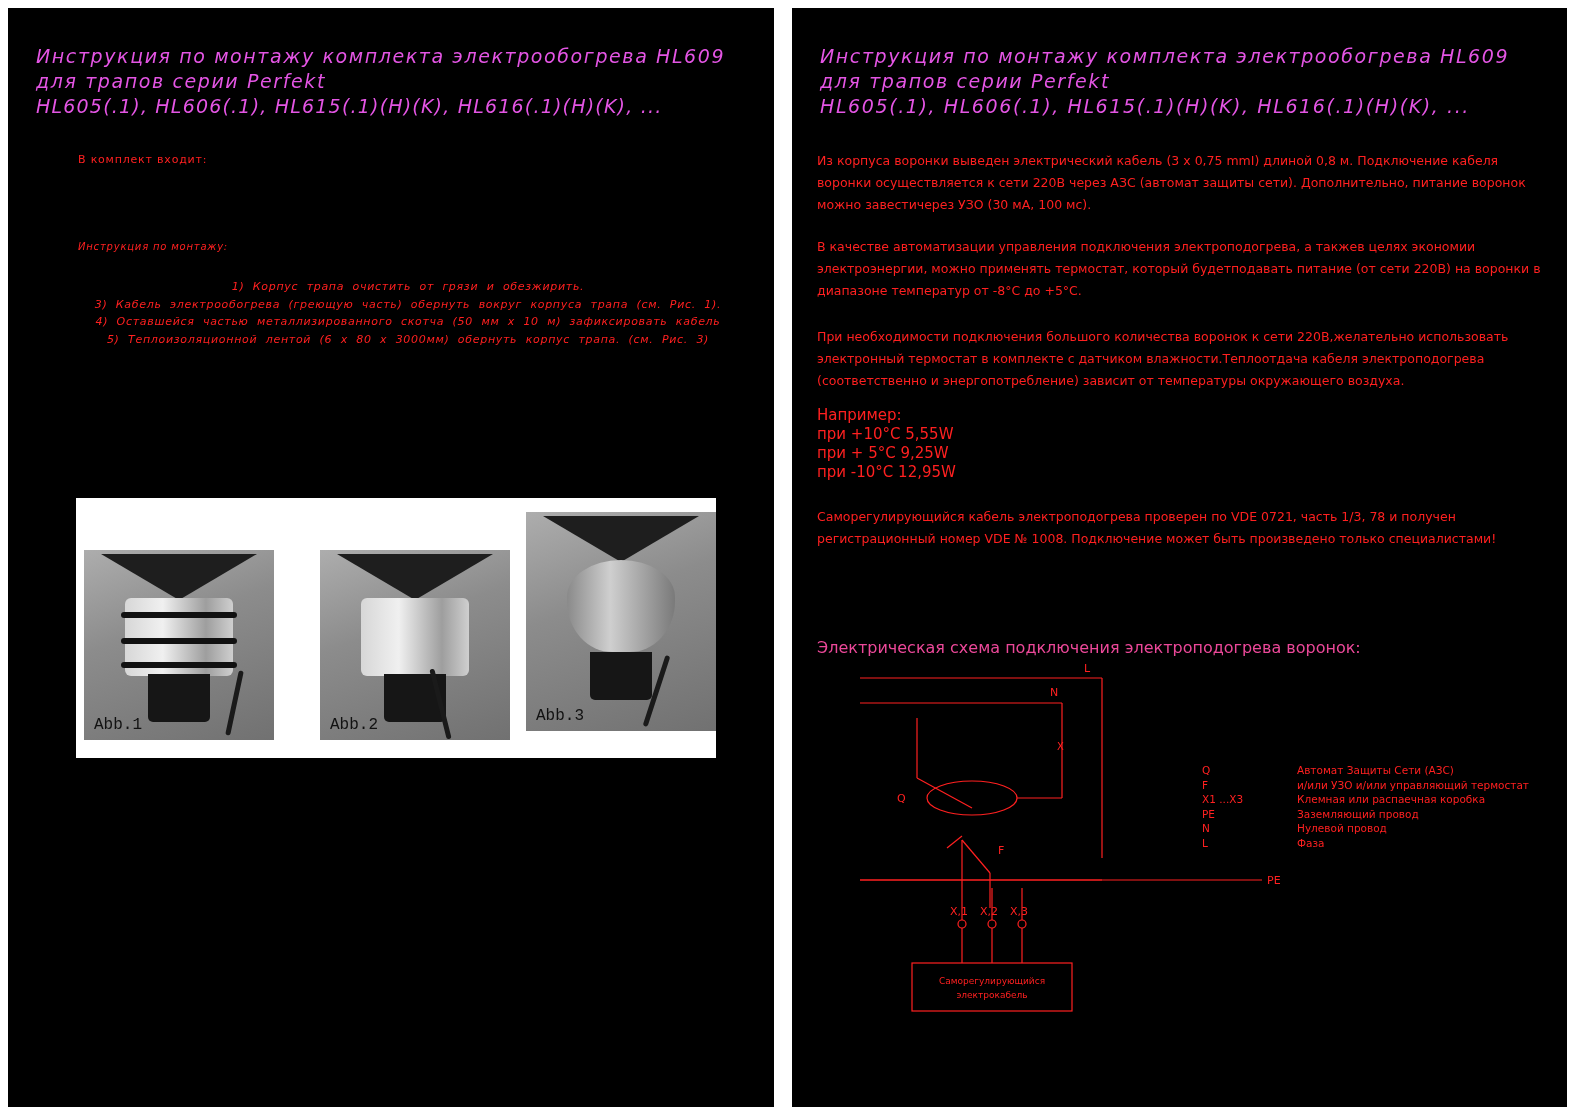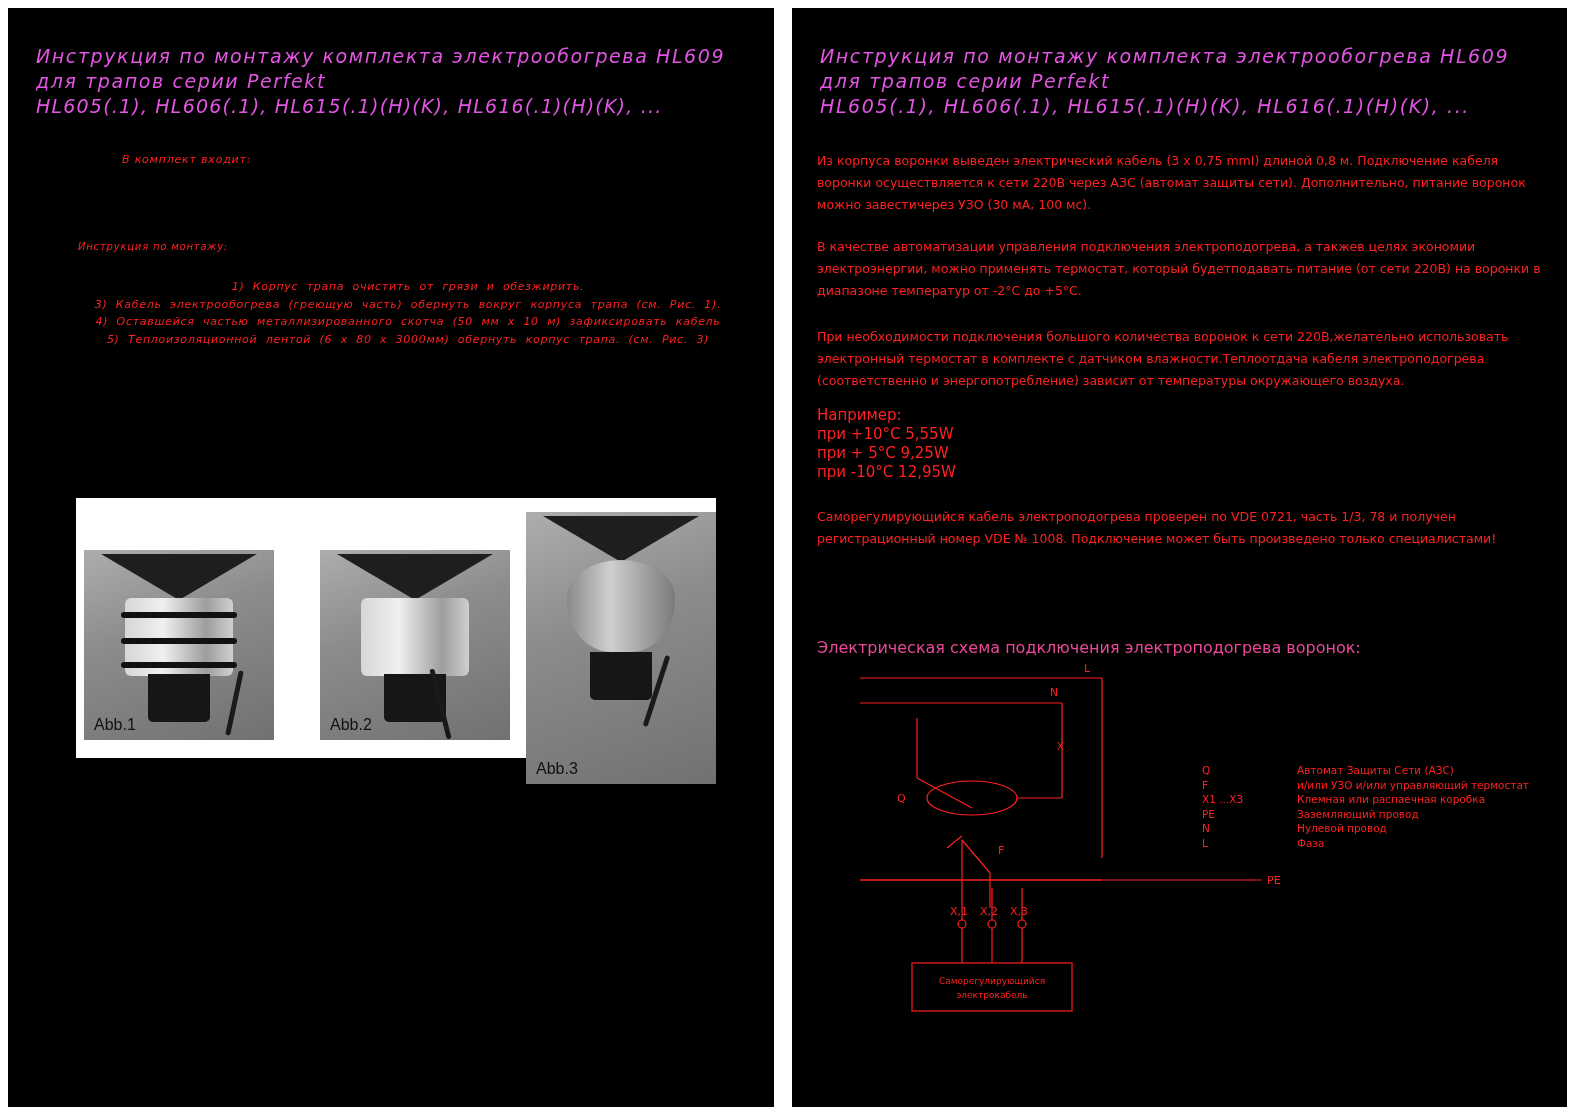--- a/index.html
+++ b/index.html
@@ -43,22 +43,20 @@
   .title-block .l3 { letter-spacing: 1.2px; }
 
   .kit-block {
     position: absolute;
     left: 70px;
     top: 143px;
     color: #ff2020;
     font-size: 11px;
     letter-spacing: 0.8px;
     line-height: 18px;
-    font-style: italic;
-    margin-left: 44px;
   }
   .kit-row { display: flex; }
   .kit-label { width: 192px; }
   .kit-items div { white-space: nowrap; }
 
   .howto-head {
     position: absolute;
     left: 70px;
     top: 233px;
     color: #ff2020;
@@ -92,21 +90,21 @@
   .photo {
     position: absolute;
     top: 52px;
     width: 190px;
     height: 190px;
     background: #8e8e8e;
     overflow: hidden;
   }
   .photo.p1 { left: 8px; }
   .photo.p2 { left: 220px; margin-left: 24px; }
-  .photo.p3 { left: 450px; top: 14px; height: 272px; }
+  .photo.p3 { left: 450px; top: 14px; height: 219px; }
   .ph-bg {
     position: absolute;
     inset: 0;
     background:
       linear-gradient(160deg, #adadad 0%, #8c8c8c 40%, #717171 100%);
   }
   .funnel-top {
     position: absolute;
     left: 50%;
     top: 4px;
@@ -154,21 +152,21 @@
     position: absolute;
     width: 5px;
     background: #1a1a1a;
     border-radius: 3px;
   }
   .ph-label {
     position: absolute;
     left: 10px;
     bottom: 6px;
     color: #111111;
-    font-family: Liberation Sans, sans-serif;
+    font-family: Liberation Mono, monospace;
     font-size: 16px;
   }
 
   
   .r-title {
     position: absolute;
     left: 28px;
     top: 36px;
     color: #e455e4;
     font-size: 19px;
@@ -283,21 +281,21 @@
 
   <div class="sheet sheet-right">
 
     <div class="r-title">
       <div>Инструкция  по  монтажу  комплекта  электрообогрева  HL609</div>
       <div>для  трапов  серии  Perfekt</div>
       <div>HL605(.1),  HL606(.1),  HL615(.1)(H)(K),  HL616(.1)(H)(K),  ...</div>
     </div>
 
     <div class="r-para" style="top:142px">Из корпуса воронки выведен электрический кабель (3 х 0,75 mmI) длиной 0,8 м. Подключение кабеля воронки осуществляется к сети 220В через АЗС (автомат защиты сети). Дополнительно, питание воронок можно завестичерез УЗО (30 мА, 100 мс).</div>
-    <div class="r-para" style="top:228px">В качестве автоматизации управления подключения электроподогрева, а такжев целях экономии электроэнергии, можно применять термостат, который будетподавать питание (от сети 220В) на воронки в диапазоне температур от -2°С до +5°С.</div>
+    <div class="r-para" style="top:228px">В качестве автоматизации управления подключения электроподогрева, а такжев целях экономии электроэнергии, можно применять термостат, который будетподавать питание (от сети 220В) на воронки в диапазоне температур от -8°С до +5°С.</div>
     <div class="r-para" style="top:318px">При необходимости подключения большого количества воронок к сети 220В,желательно использовать электронный термостат в комплекте с датчиком влажности.Теплоотдача кабеля электроподогрева (соответственно и энергопотребление) зависит от температуры окружающего воздуха.</div>
 
     <div class="r-list" style="top:398px">
       <div>Например:</div>
       <div>при +10°С 5,55W</div>
       <div>при + 5°С  9,25W</div>
       <div>при -10°С 12,95W</div>
     </div>
 
     <div class="r-para" style="top:498px">Саморегулирующийся кабель электроподогрева проверен по VDE 0721, часть 1/3, 78 и получен регистрационный номер VDE № 1008. Подключение может быть произведено только специалистами!</div>

